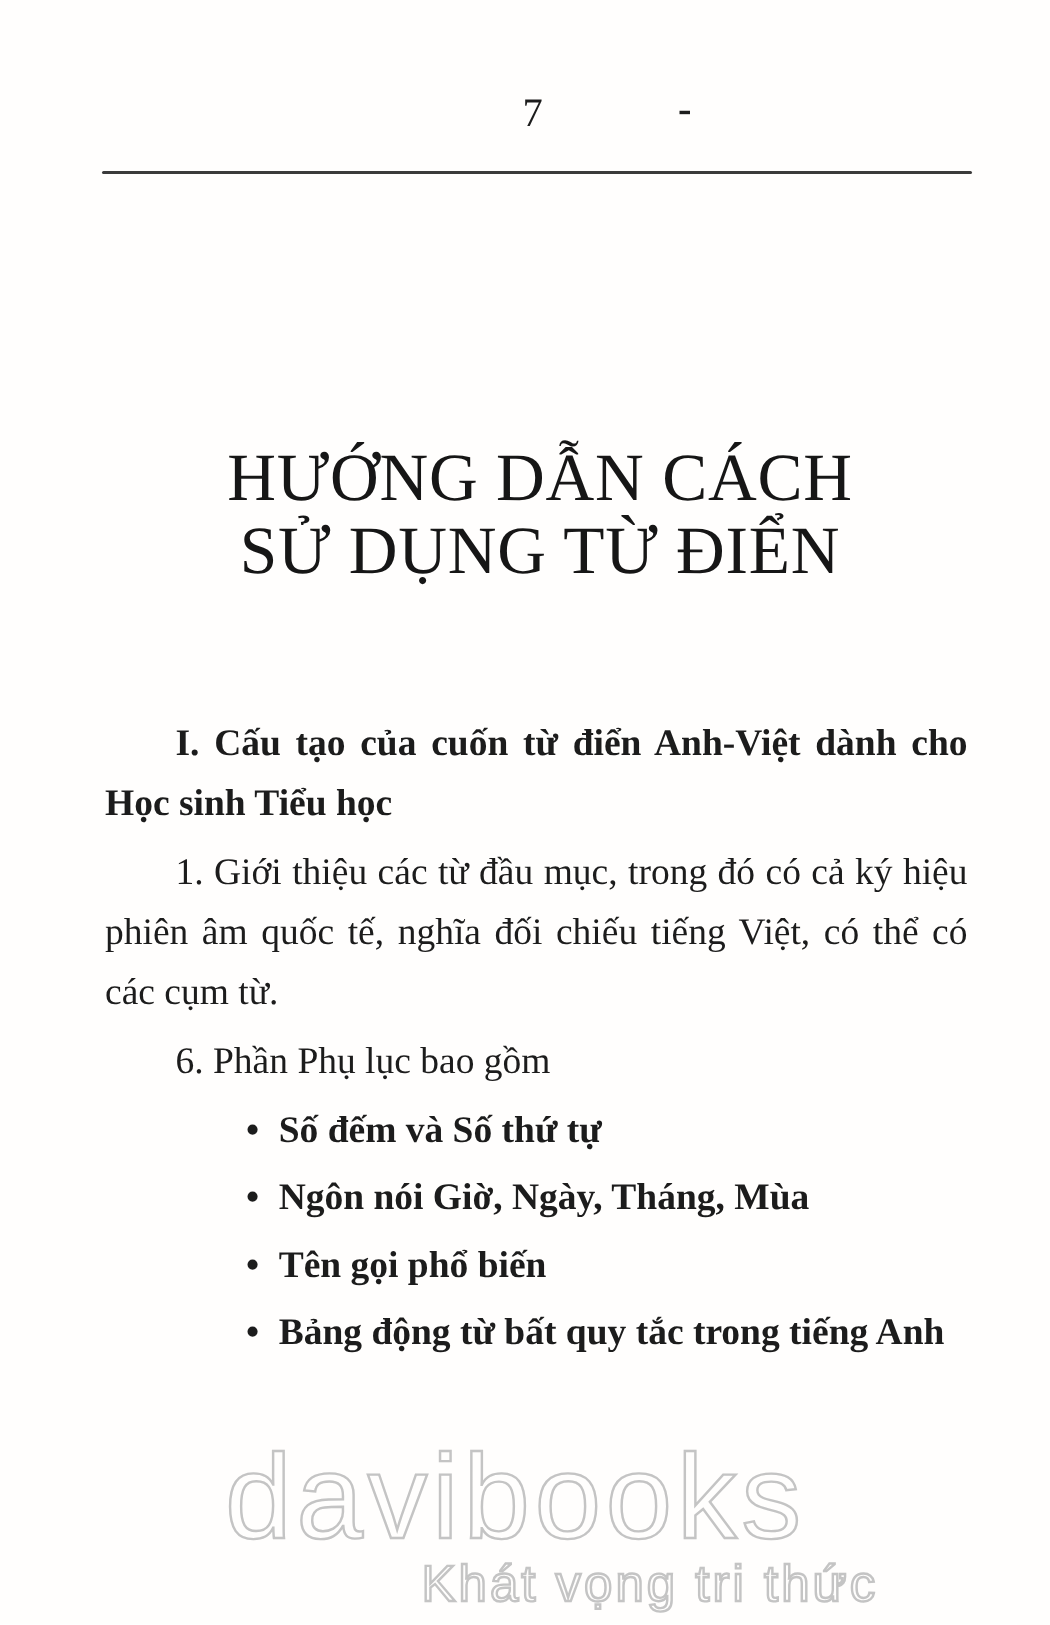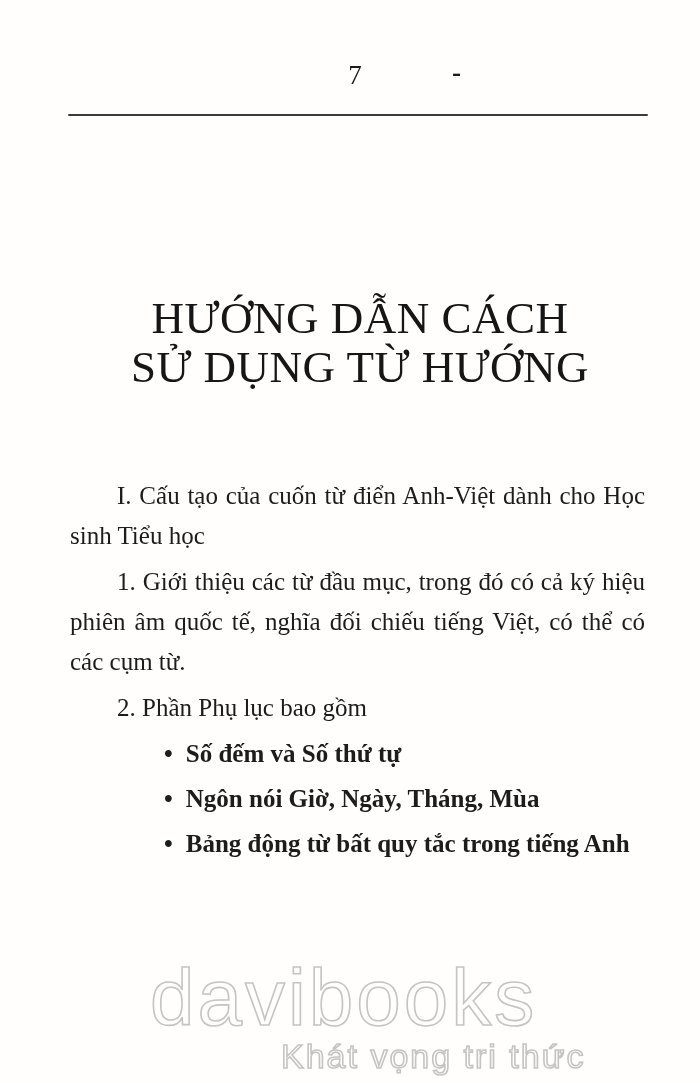--- a/index.html
+++ b/index.html
@@ -58,21 +58,21 @@
     margin: 84px 55px 0 70px;
     font-size: 25px;
     line-height: 40px;
   }
   .para {
     margin: 0 0 6px 0;
     text-align: justify;
     text-indent: 47px;
   }
   .section-heading {
-    font-weight: normal;
+    font-weight: bold;
   }
   .bullet-list {
     margin: 0;
     padding: 0;
     list-style: none;
   }
   .bullet-item {
     margin: 0 0 5px 0;
     text-align: justify;
     text-indent: 47px;
@@ -125,34 +125,35 @@
 
   <div class="page-header">
     <span class="page-number">7</span>
     <span class="header-dash">-</span>
   </div>
 
   <div class="header-rule"></div>
 
   <h1 class="book-title">
     <div>HƯỚNG DẪN CÁCH</div>
-    <div>SỬ DỤNG TỪ HƯỚNG</div>
+    <div>SỬ DỤNG TỪ ĐIỂN</div>
   </h1>
 
   <div class="content">
 
     <p class="para section-heading">I. Cấu tạo của cuốn từ điển Anh-Việt dành cho Học sinh Tiểu học</p>
 
     <p class="para">1. Giới thiệu các từ đầu mục, trong đó có cả ký hiệu phiên âm quốc tế, nghĩa đối chiếu tiếng Việt, có thể có các cụm từ.</p>
 
-    <p class="para">2. Phần Phụ lục bao gồm</p>
+    <p class="para">6. Phần Phụ lục bao gồm</p>
 
     <ul class="bullet-list">
       <li class="bullet-item"><span class="bullet-marker">•</span><span>Số đếm và Số thứ tự</span></li>
       <li class="bullet-item"><span class="bullet-marker">•</span><span>Ngôn nói Giờ, Ngày, Tháng, Mùa</span></li>
+      <li class="bullet-item"><span class="bullet-marker">•</span><span>Tên gọi phổ biến</span></li>
       <li class="bullet-item"><span class="bullet-marker">•</span><span>Bảng động từ bất quy tắc trong tiếng Anh</span></li>
     </ul>
 
   </div>
 
   <div class="watermark">
     <div class="wm-brand">davibooks</div>
     <div class="wm-slogan">Khát vọng tri thức</div>
   </div>
 

